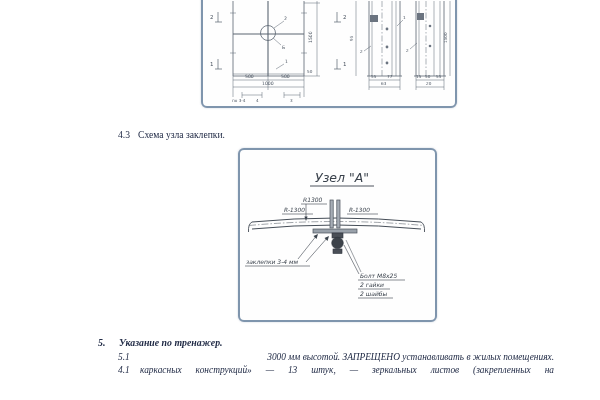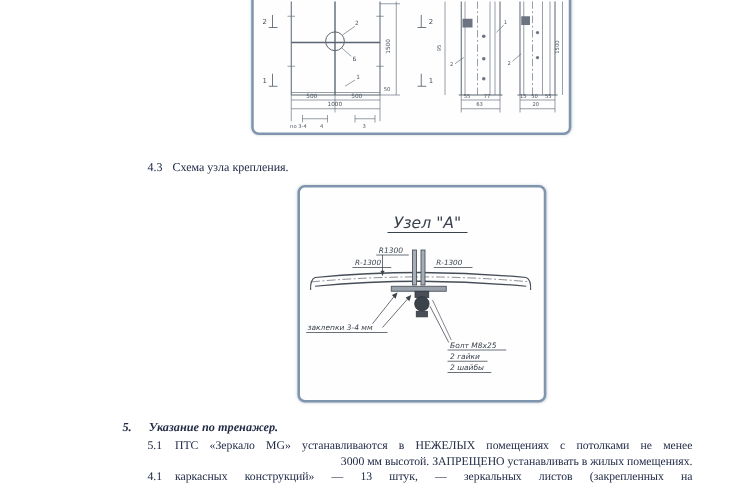--- a/index.html
+++ b/index.html
@@ -23,21 +23,21 @@
   text.dim2{font-family:"DejaVu Sans",sans-serif;font-size:4.2px;fill:#4c5663;}
   text.mark{font-family:"DejaVu Sans",sans-serif;font-size:5.5px;fill:#454f5c;}
   text.draft{font-family:"DejaVu Sans",sans-serif;font-style:italic;fill:#3a424c;}
   
   #caption43{position:absolute;left:118px;top:119px;font-size:9.6px;}
   #caption43 .num{margin-right:8px;}
   
   #section5{position:absolute;left:98px;top:337px;width:456px;font-size:9.4px;line-height:12.3px;}
   .s5-head{position:relative;padding-left:21px;font-weight:bold;font-style:italic;font-size:9.8px;margin-bottom:2px;}
   .s5-head .num{position:absolute;left:0;}
-  .s5-item{position:relative;padding-left:42px;}
+  .s5-item{position:relative;padding-left:42px;font-style:italic;}
   .s5-item .num{position:absolute;left:20px;top:0;}
   .jline{text-align:justify;text-align-last:justify;}
   .nline{text-align:right;}
 </style>
 </head>
 <body>
 
 <div class="scan-frame" id="top-frame">
   <svg width="248" height="103" viewBox="0 0 248 103">
     <g stroke="#5a6571" stroke-width="0.8" fill="none">
@@ -149,21 +149,21 @@
     <text class="dim2" x="212" y="77">15</text>
     <text class="dim2" x="221" y="77">50</text>
     <text class="dim2" x="232" y="77">55</text>
     <text class="dim2" x="222" y="84">20</text>
     <text class="dim2" x="243" y="42" transform="rotate(-90 243 42)">1500</text>
     <text class="dim2" x="202" y="51">2</text>
   </svg>
 </div>
 
 <p id="caption43">
-  <span class="num">4.3</span><span>Схема узла крепления.</span>
+  <span class="num">4.3</span><span>Схема узла заклепки.</span>
 </p>
 
 <div class="scan-frame" id="uzel-frame">
   <svg width="191" height="166" viewBox="0 0 191 166">
 
     <text class="draft" x="102" y="32" font-size="12.5" text-anchor="middle">Узел "А"</text>
     <line x1="70" y1="36" x2="134" y2="36" stroke="#3a424c" stroke-width="0.9"></line>
 
     <text class="draft" x="63" y="52" font-size="6">R1300</text>
     <line x1="61" y1="54" x2="87" y2="54" stroke="#3a424c" stroke-width="0.6"></line>
@@ -213,20 +213,19 @@
   </svg>
 </div>
 
 <div id="section5">
   <div class="s5-head">
     <span class="num">5.</span>
     <span>Указание по тренажер.</span>
   </div>
   <div class="s5-item">
     <span class="num">5.1</span>
-    <div class="jline">ПТС «Зеркало MG» устанавливаются в НЕЖЕЛЫХ помещениях с потолками не менее</div>
     <div class="nline">3000 мм высотой. ЗАПРЕЩЕНО устанавливать в жилых помещениях.</div>
   </div>
   <div class="s5-item">
     <span class="num">4.1</span>
     <div class="jline">каркасных конструкций» — 13 штук, — зеркальных листов (закрепленных на</div>
   </div>
 </div>
 
 </body></html>

